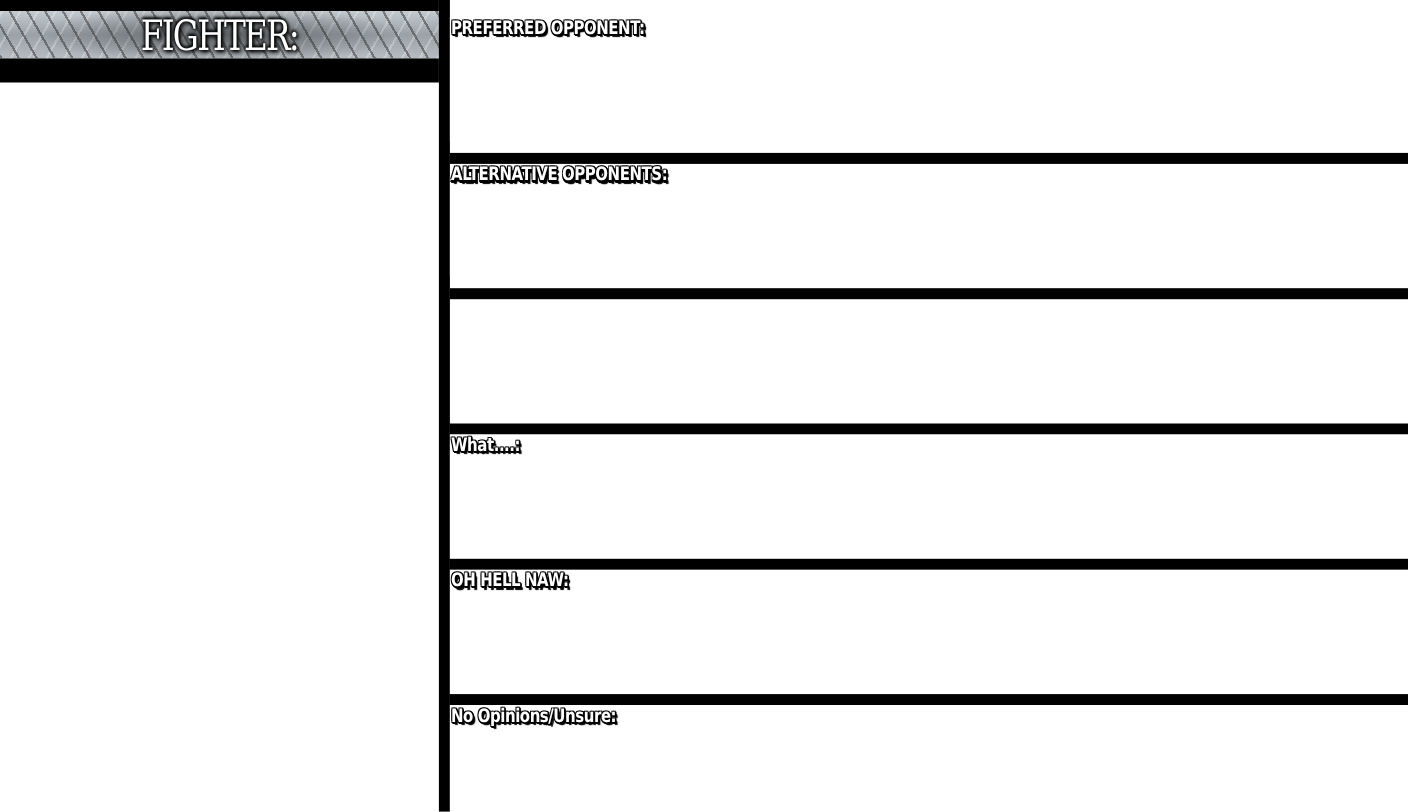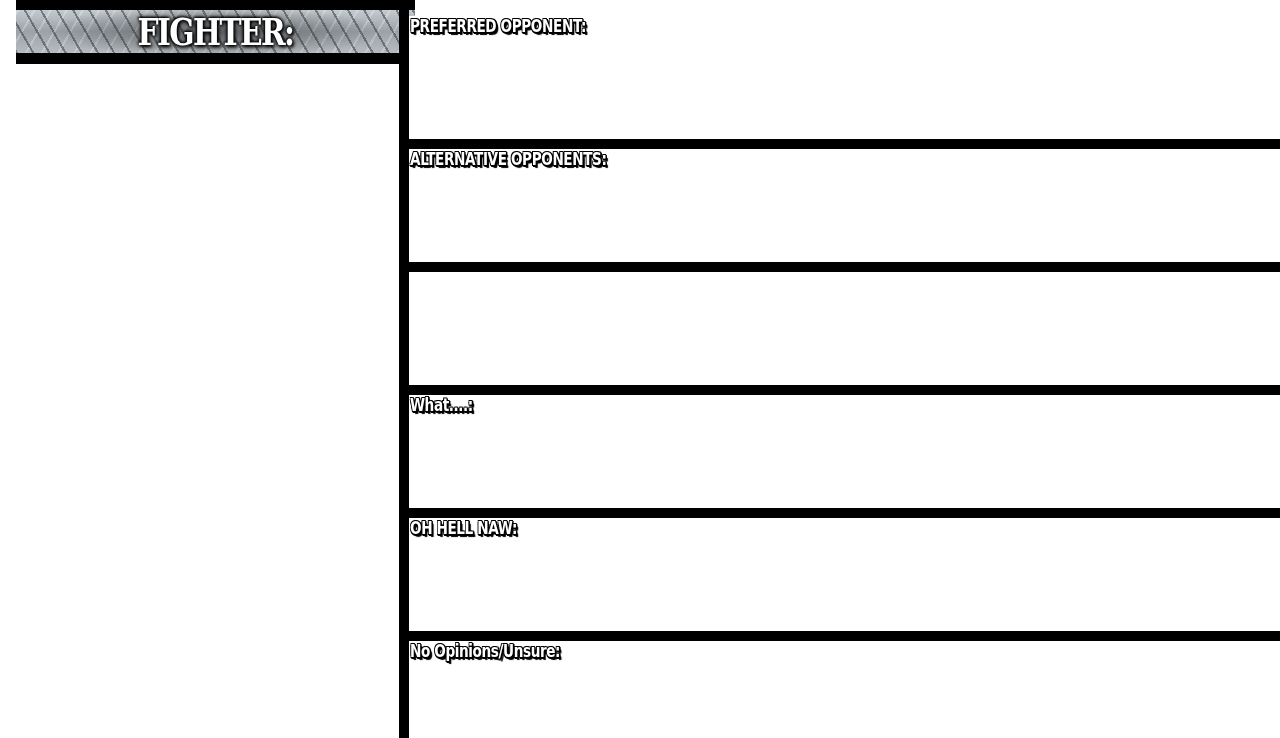--- a/index.html
+++ b/index.html
@@ -5,21 +5,21 @@
   html, body { margin: 0; padding: 0; }
   body {
     width: 1280px; height: 738px; overflow: hidden;
     background: #ffffff; position: relative;
     font-family: "Liberation Sans", "DejaVu Sans", sans-serif;
   }
   .left-col {
     position: absolute; left: 0; top: 0; width: 399px; height: 738px; background: #fff;
   }
   .header-band {
-    position: absolute; left: 16px; top: 0; width: 399px; height: 64px; background: #000; font-weight: bold;
+    position: absolute; left: 0; top: 0; width: 399px; height: 75px; background: #000;
   }
   .header-plate {
     position: absolute; left: 0; top: 10px; width: 399px; height: 43px; overflow: hidden;
     background-color: #a9b0b6;
     background-image:
       radial-gradient(ellipse 60% 90% at 50% 50%, rgba(40,40,40,0.55), rgba(40,40,40,0) 70%),
       repeating-linear-gradient(60deg, rgba(60,60,60,0.55) 0 2px, transparent 2px 14px),
       repeating-linear-gradient(-60deg, rgba(255,255,255,0.25) 0 2px, transparent 2px 14px),
       linear-gradient(180deg, #c4cbd0 0%, #9aa2a8 50%, #b6bcc1 100%);
   }

